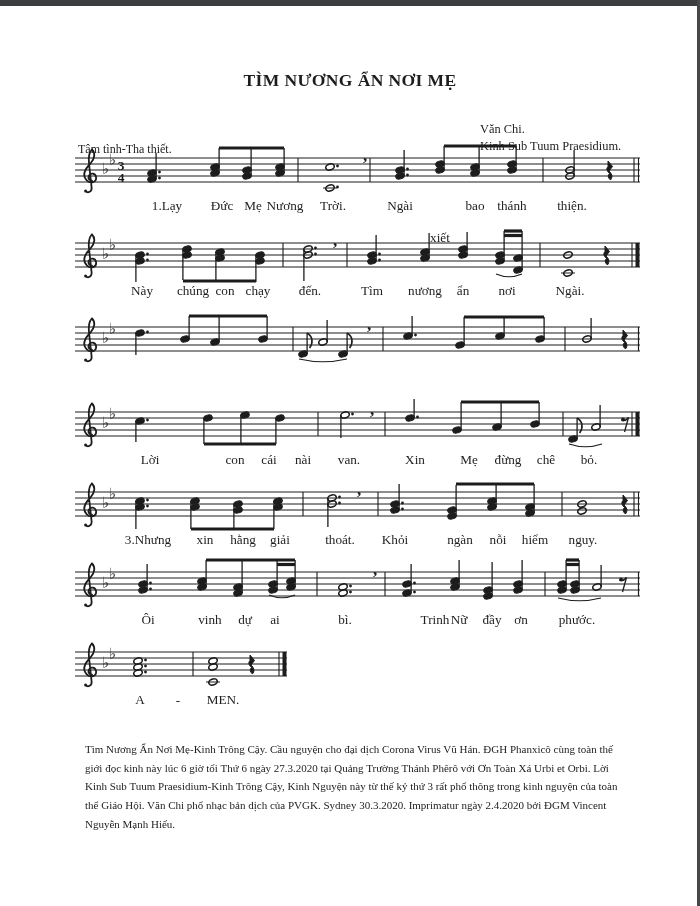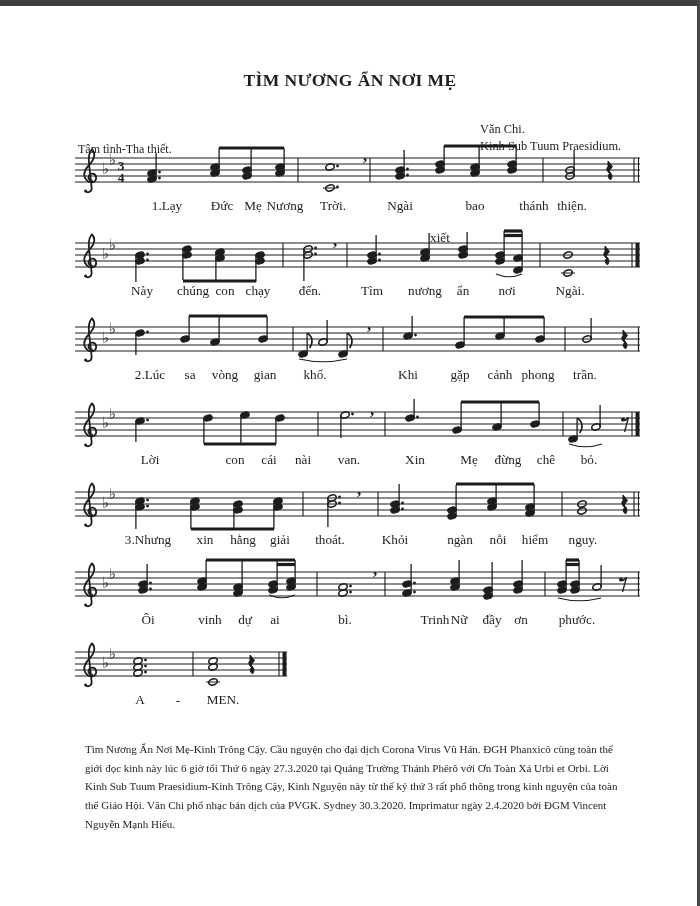--- a/index.html
+++ b/index.html
@@ -95,21 +95,21 @@
       </svg>
       <div class="lyrics">
         <span style="left: 92px; text-align: right;">1.Lạy</span>
         <span style="left: 147px;">Đức</span>
         <span style="left: 178px;">Mẹ</span>
         <span style="left: 210px;">Nương</span>
         <span style="left: 258px;">Trời.</span>
         <span style="left: 325px;">Ngài</span>
         <span style="left: 365px; margin-top: 32px;">xiết</span>
         <span style="left: 400px;">bao</span>
-        <span style="left: 459px;">thánh</span>
+        <span style="left: 437px;">thánh</span>
         <span style="left: 497px;">thiện.</span>
       </div>
     </div>
     <div class="sys" style="top: 225px; width: 565px;">
       <svg width="565" height="60" viewBox="0 0 565 60">
         <line x1="0" y1="18" x2="565" y2="18" stroke="#1c1c1c" stroke-width="1"></line>
         <line x1="0" y1="24" x2="565" y2="24" stroke="#1c1c1c" stroke-width="1"></line>
         <line x1="0" y1="30" x2="565" y2="30" stroke="#1c1c1c" stroke-width="1"></line>
         <line x1="0" y1="36" x2="565" y2="36" stroke="#1c1c1c" stroke-width="1"></line>
         <line x1="0" y1="42" x2="565" y2="42" stroke="#1c1c1c" stroke-width="1"></line>
@@ -223,32 +223,20 @@
         <ellipse cx="425" cy="27" rx="4.4" ry="3" transform="rotate(-18 425 27)" fill="#1c1c1c" stroke="#1c1c1c" stroke-width="1"></ellipse>
         <line x1="429.1" y1="27" x2="429.1" y2="8" stroke="#1c1c1c" stroke-width="1.3"></line>
         <ellipse cx="465" cy="30" rx="4.4" ry="3" transform="rotate(-18 465 30)" fill="#1c1c1c" stroke="#1c1c1c" stroke-width="1"></ellipse>
         <line x1="469.1" y1="30" x2="469.1" y2="8" stroke="#1c1c1c" stroke-width="1.3"></line>
         <ellipse cx="512" cy="30" rx="4.4" ry="3" transform="rotate(-18 512 30)" fill="none" stroke="#1c1c1c" stroke-width="1.6"></ellipse>
         <line x1="516.1" y1="30" x2="516.1" y2="9" stroke="#1c1c1c" stroke-width="1.3"></line>
         <path d="M548,21 L552.5,26.5 L549,31 Q554,35.5 550.5,40 Q546.5,36.5 549.5,33.5 Q545,29.5 548,26.5 Z" fill="#1c1c1c" stroke="#1c1c1c" stroke-width="1"></path>
         <path d="M224,50 Q248,55.5 272,50" fill="none" stroke="#1c1c1c" stroke-width="1.2"></path>
         <text x="292" y="21" font-size="17" font-weight="bold" fill="#1c1c1c" font-family="&quot;Liberation Serif&quot;, serif">,</text>
       </svg>
-      <div class="lyrics">
-        <span style="left: 75px;">2.Lúc</span>
-        <span style="left: 115px;">sa</span>
-        <span style="left: 150px;">vòng</span>
-        <span style="left: 190px;">gian</span>
-        <span style="left: 240px;">khổ.</span>
-        <span style="left: 333px;">Khi</span>
-        <span style="left: 385px;">gặp</span>
-        <span style="left: 425px;">cảnh</span>
-        <span style="left: 463px;">phong</span>
-        <span style="left: 510px;">trần.</span>
-      </div>
     </div>
     <div class="sys" style="top: 394px; width: 565px;">
       <svg width="565" height="60" viewBox="0 0 565 60">
         <line x1="0" y1="18" x2="565" y2="18" stroke="#1c1c1c" stroke-width="1"></line>
         <line x1="0" y1="24" x2="565" y2="24" stroke="#1c1c1c" stroke-width="1"></line>
         <line x1="0" y1="30" x2="565" y2="30" stroke="#1c1c1c" stroke-width="1"></line>
         <line x1="0" y1="36" x2="565" y2="36" stroke="#1c1c1c" stroke-width="1"></line>
         <line x1="0" y1="42" x2="565" y2="42" stroke="#1c1c1c" stroke-width="1"></line>
         <path d="M17,9.5 C20.5,13 20,18.5 15.5,23.5 C9,30 7.5,36 11.8,40.3 C15.8,44.3 21.6,42 21.1,37.4 C20.7,33.4 15.6,32.2 13.9,35.6 C12.6,38.3 14.6,41 17,40.6 M16.8,9.5 C13.6,13 13.4,18 14,23.5 L16.6,47.5 C17.1,51.5 12.8,53.6 10.6,51" fill="none" stroke="#1c1c1c" stroke-width="1.8" stroke-linecap="round"></path>
         <circle cx="10.6" cy="51" r="1.5" fill="#1c1c1c"></circle>
@@ -360,21 +348,21 @@
         <ellipse cx="507" cy="30" rx="4.4" ry="3" transform="rotate(-18 507 30)" fill="none" stroke="#1c1c1c" stroke-width="1.6"></ellipse>
         <ellipse cx="507" cy="37" rx="4.4" ry="3" transform="rotate(-18 507 37)" fill="none" stroke="#1c1c1c" stroke-width="1.6"></ellipse>
         <path d="M548,21 L552.5,26.5 L549,31 Q554,35.5 550.5,40 Q546.5,36.5 549.5,33.5 Q545,29.5 548,26.5 Z" fill="#1c1c1c" stroke="#1c1c1c" stroke-width="1"></path>
         <text x="282" y="21" font-size="17" font-weight="bold" fill="#1c1c1c" font-family="&quot;Liberation Serif&quot;, serif">,</text>
       </svg>
       <div class="lyrics">
         <span style="left: 73px; text-align: right;">3.Nhưng</span>
         <span style="left: 130px;">xin</span>
         <span style="left: 168px;">hằng</span>
         <span style="left: 205px;">giải</span>
-        <span style="left: 255px;">thoát.</span>
+        <span style="left: 265px;">thoát.</span>
         <span style="left: 320px;">Khỏi</span>
         <span style="left: 385px;">ngàn</span>
         <span style="left: 423px;">nỗi</span>
         <span style="left: 460px;">hiểm</span>
         <span style="left: 508px;">nguy.</span>
       </div>
     </div>
     <div class="sys" style="top: 554px; width: 565px;">
       <svg width="565" height="60" viewBox="0 0 565 60">
         <line x1="0" y1="18" x2="565" y2="18" stroke="#1c1c1c" stroke-width="1"></line>

